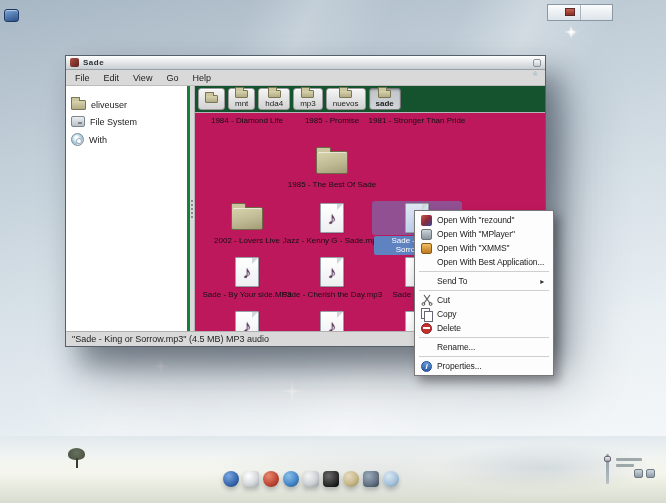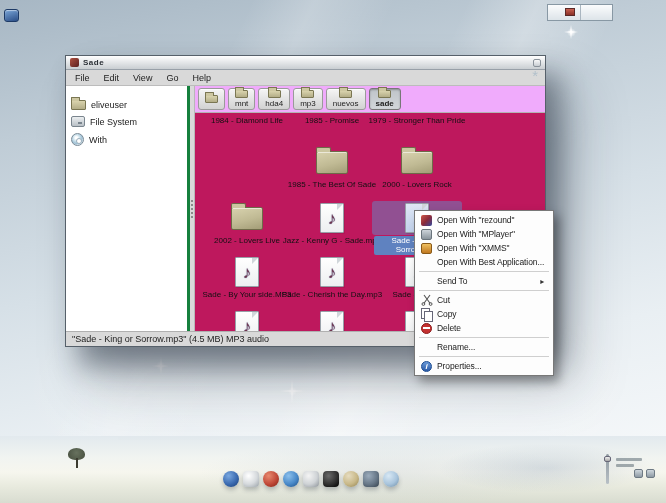--- a/index.html
+++ b/index.html
@@ -92,21 +92,21 @@
   .cd-icon{width:13px;height:13px;border-radius:50%;position:relative;flex:none;border:1px solid #7a8a96;
     background:radial-gradient(circle at 40% 35%,#ffffff 0 12%,#cfe4ee 32%,#9fc0d4 58%,#e8f2f8 78%,#b8d0de 100%)}
   .cd-icon::after{content:"";position:absolute;left:50%;top:50%;width:4px;height:4px;margin:-2px;
     border-radius:50%;background:#fff;border:1px solid #9aafbc}
   .splitter{width:5px;flex:none;background:#d9d9d9;border-right:1px solid #b8b8b8;position:relative}
   .grip{position:absolute;left:1px;top:50%;margin-top:-9px;width:2px;height:18px;
     background:repeating-linear-gradient(180deg,#8a8a8a 0 2px,transparent 2px 4px)}
   
   .main{flex:1;display:flex;flex-direction:column;min-width:0}
   .pathbar{height:27px;flex:none;display:flex;align-items:stretch;gap:3px;padding:2px 3px;
-    background:#f0abfc;border-bottom:1px solid #b4b4b4}
+    background:#14532d;border-bottom:1px solid #b4b4b4}
   .pathbtn{display:flex;flex-direction:column;align-items:center;justify-content:center;gap:1px;
     padding:1px 6px;font-size:8px;color:#222;border-radius:3px;
     background:linear-gradient(#f5f5f5,#d2d2d2);border:1px solid #9a9a9a;
     box-shadow:inset 0 1px 0 rgba(255,255,255,.8)}
   .pathbtn .mini-folder{width:13px;height:8px}
   .pathbtn.active{background:linear-gradient(#bfc4c9,#d2d6da);border-color:#777;font-weight:bold;
     box-shadow:inset 0 1px 2px rgba(0,0,0,.28)}
   .fileview{flex:1;background:#be185d;position:relative;overflow:hidden;min-height:0}
   
   .cell{position:absolute;width:90px;text-align:center}
@@ -279,34 +279,28 @@
         <div class="cell" style="left:7px;top:-32px">
           <div class="iconwrap"></div>
           <span class="flabel">1984 - Diamond Life</span>
         </div>
         <div class="cell" style="left:92px;top:-32px">
           <div class="iconwrap"></div>
           <span class="flabel">1985 - Promise</span>
         </div>
         <div class="cell" style="left:177px;top:-32px">
           <div class="iconwrap"></div>
-          <span class="flabel">1979 - Stronger Than Pride</span>
+          <span class="flabel">1981 - Stronger Than Pride</span>
         </div>
 
         <div class="cell" style="left:92px;top:32px">
           <div class="iconwrap">
               <span class="folder-icon"></span>
             </div>
           <span class="flabel">1985 - The Best Of Sade</span>
-        </div>
-        <div class="cell" style="left:177px;top:32px">
-          <div class="iconwrap">
-              <span class="folder-icon"></span>
-            </div>
-          <span class="flabel">2000 - Lovers Rock</span>
         </div>
 
         <div class="cell" style="left:7px;top:88px">
           <div class="iconwrap">
               <span class="folder-icon"></span>
             </div>
           <span class="flabel">2002 - Lovers Live</span>
         </div>
         <div class="cell" style="left:92px;top:88px">
           <div class="iconwrap">

